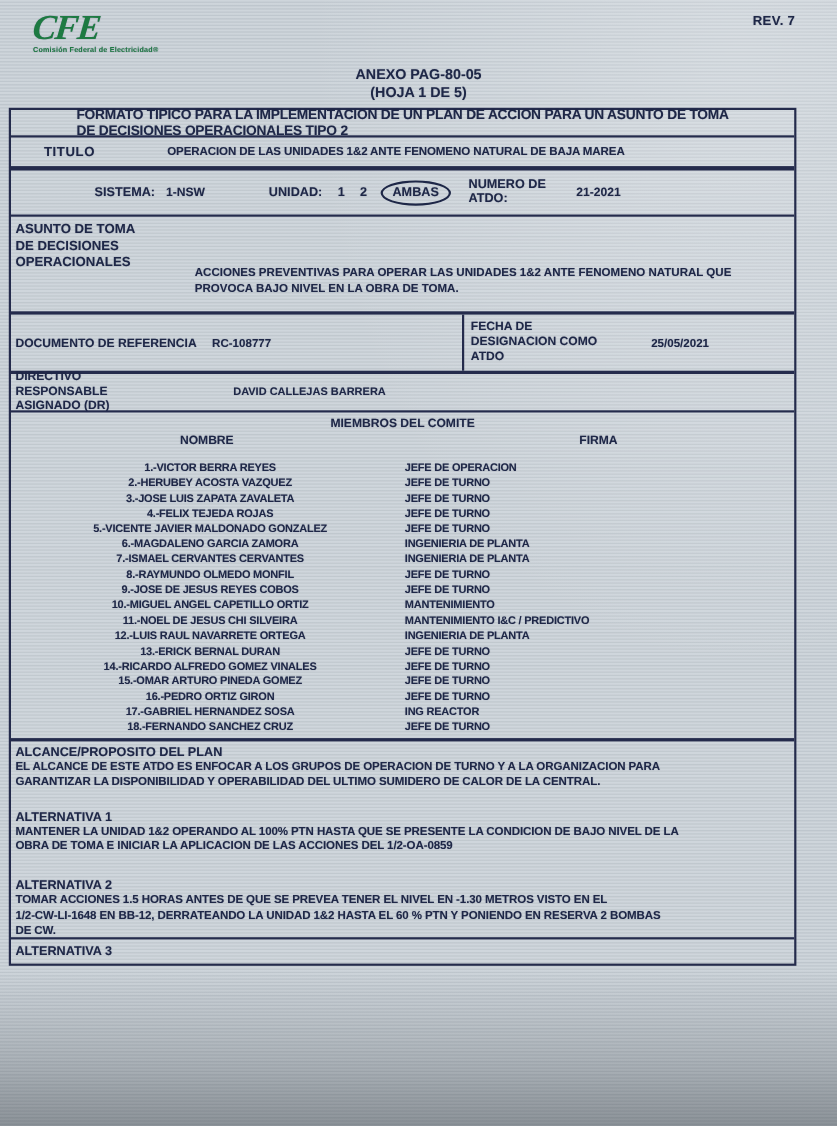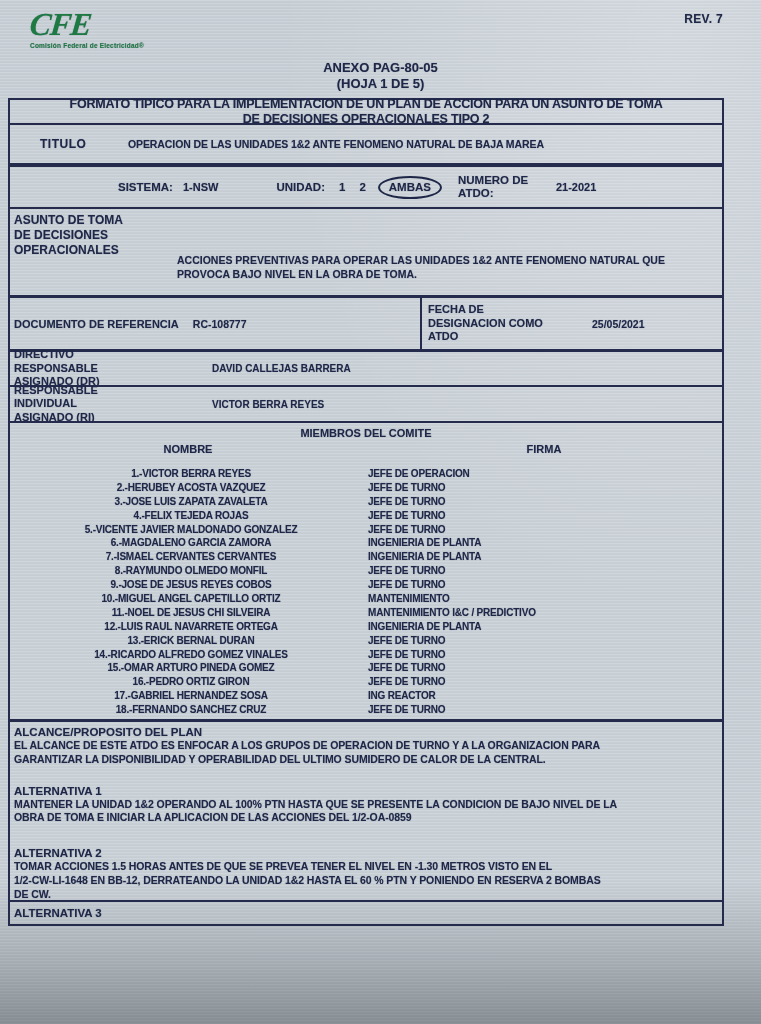--- a/index.html
+++ b/index.html
@@ -37,27 +37,27 @@
     position:absolute; left:8px; top:98px; width:716px;
     border:2px solid #242b4c;
     background:rgba(255,255,255,0.04);
   }
   .row { border-top:2px solid #242b4c; position:relative; }
   .row:first-child { border-top:none; }
   .thick { border-top-width:4px; }
   .med { border-top-width:3px; }
 
   .r-main-title { height:23px; display:flex; align-items:center; justify-content:center;
-    text-align:center; font-size:12.5px; line-height:15px; letter-spacing:-0.2px; }
-
-  .r-titulo { height:40px; display:flex; align-items:center; padding-left:30px; }
+    font-size:12.5px; line-height:15px; letter-spacing:-0.2px; }
+
+  .r-titulo { height:28px; display:flex; align-items:center; padding-left:30px;gap:24px; }
   .titulo-label { width:88px; font-size:12px; letter-spacing:0.5px; }
   .titulo-value { font-size:10.5px; letter-spacing:-0.1px; }
 
-  .r-sistema { height:44px; display:flex; align-items:center; padding-left:108px; font-size:11.5px; }
+  .r-sistema { height:44px; display:flex; align-items:center; padding-left:76px; font-size:11.5px; }
   .sistema-value { margin-left:10px; font-size:11px; }
   .unidad-label { margin-left:58px; }
   .unidad-opt { margin-left:14px; font-size:11.5px; }
   .ambas-circle { margin-left:12px; border:2.5px solid #1e2747; border-radius:50%;
     padding:3px 9px 4px 9px; font-size:11.5px; }
   .numero-label { margin-left:16px; width:92px; font-size:11.5px; line-height:13px; text-align:left; }
   .numero-value { margin-left:6px; font-size:11px; }
 
   .r-asunto { height:88px; }
   .asunto-label { position:absolute; left:4px; top:4px; font-size:12px; line-height:15px; }
@@ -151,25 +151,20 @@
         <span class="fecha-value">25/05/2021</span>
       </div>
     </div>
 
     <div class="row med r-resp">
       <div class="resp-label pre">DIRECTIVO RESPONSABLE
 ASIGNADO (DR)</div>
       <div class="resp-value">DAVID CALLEJAS BARRERA</div>
     </div>
 
-    <div class="row r-resp">
-      <div class="resp-label pre">RESPONSABLE INDIVIDUAL
-ASIGNADO (RI)</div>
-      <div class="resp-value">VICTOR BERRA REYES</div>
-    </div>
 
     <div class="row r-comite-title">
       <div>MIEMBROS DEL COMITE</div>
     </div>
 
     <div class="row r-cols">
       <div class="col-half">NOMBRE</div>
       <div class="col-half">FIRMA</div>
     </div>
 

